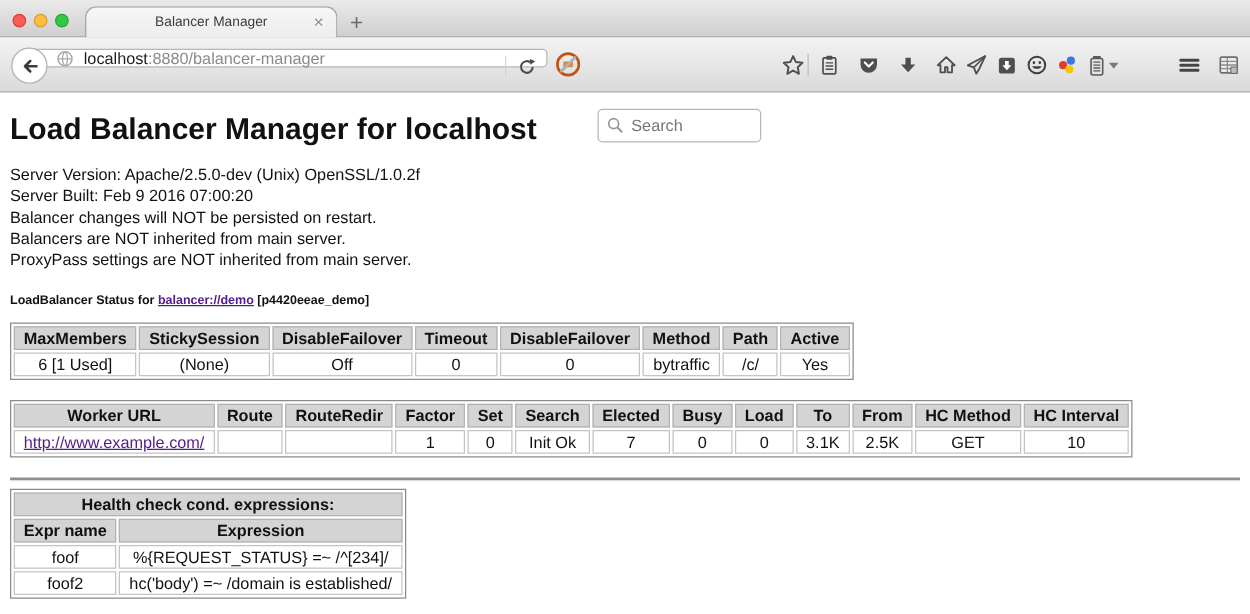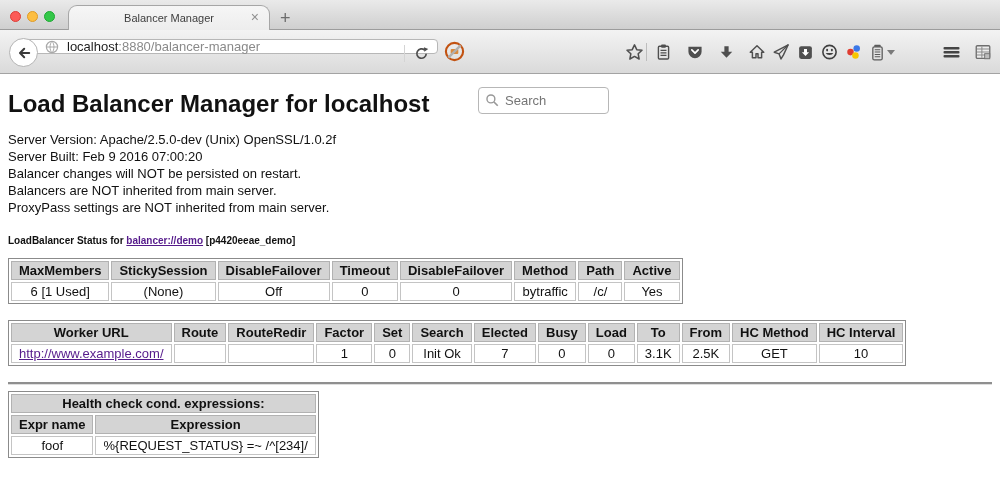--- a/index.html
+++ b/index.html
@@ -314,16 +314,20 @@
       <th colspan="2">Health check cond. expressions:</th>
     </tr>
     <tr>
       <th>Expr name</th>
       <th>Expression</th>
     </tr>
     <tr>
       <td class="namecol">foof</td>
       <td>%{REQUEST_STATUS} =~ /^[234]/</td>
     </tr>
+    <tr>
+      <td class="namecol">foof2</td>
+      <td>hc('body') =~ /domain is established/</td>
+    </tr>
   </tbody>
     </table>
 
 </div>
 
 </body></html>

